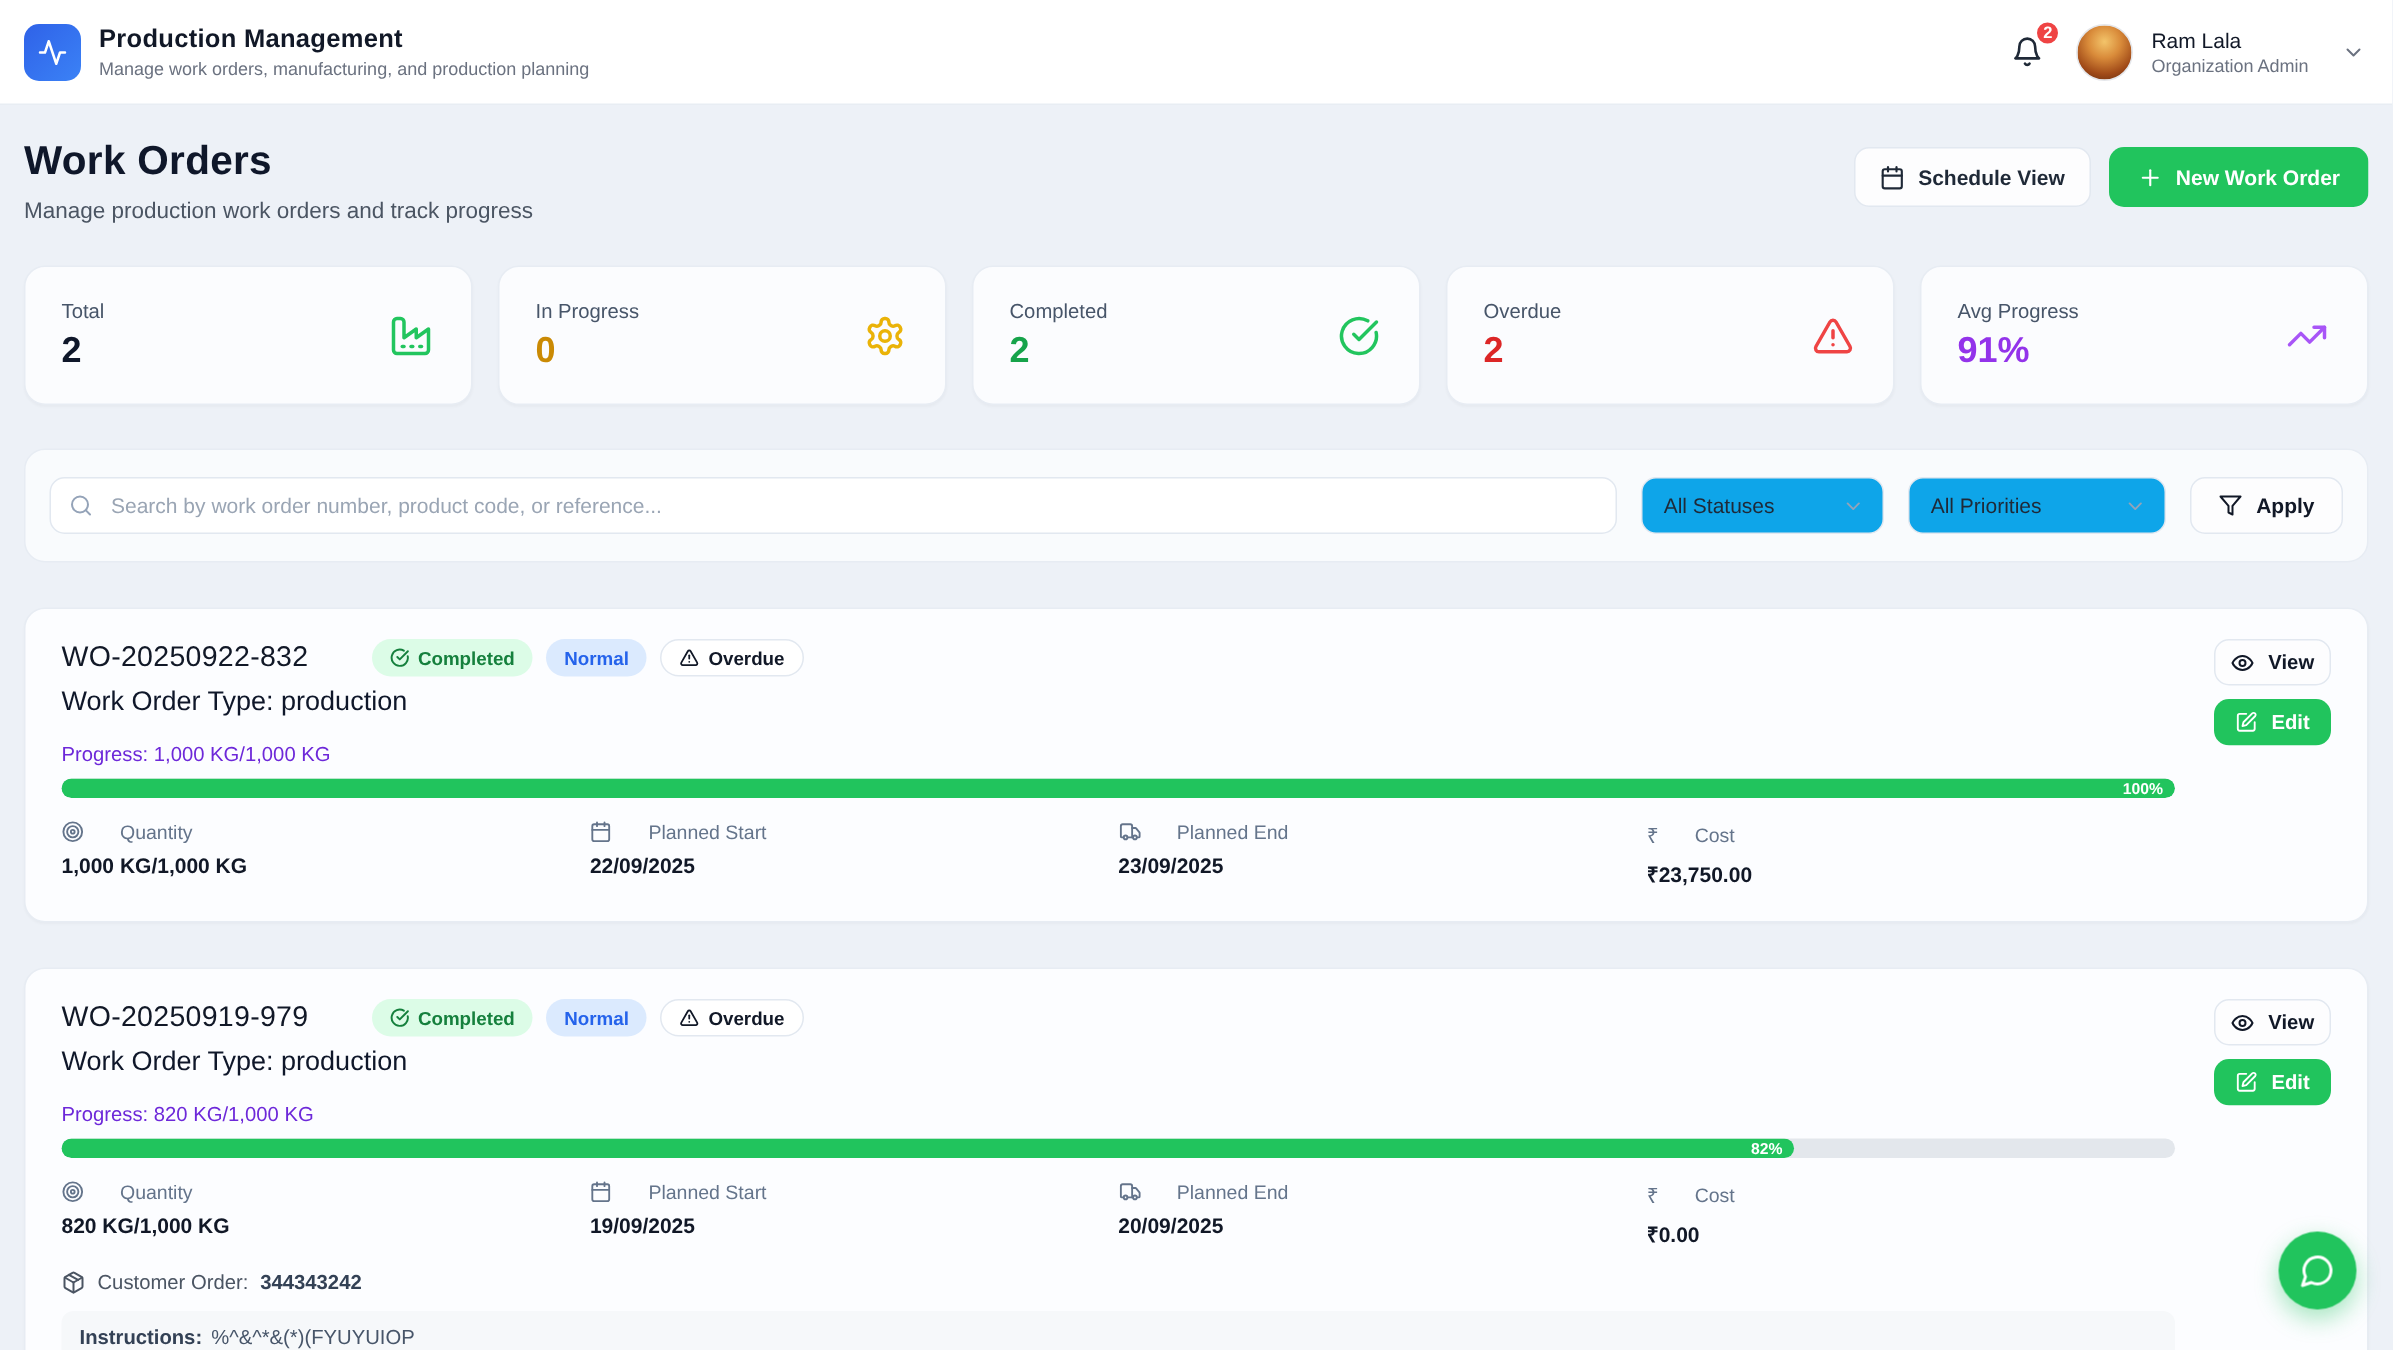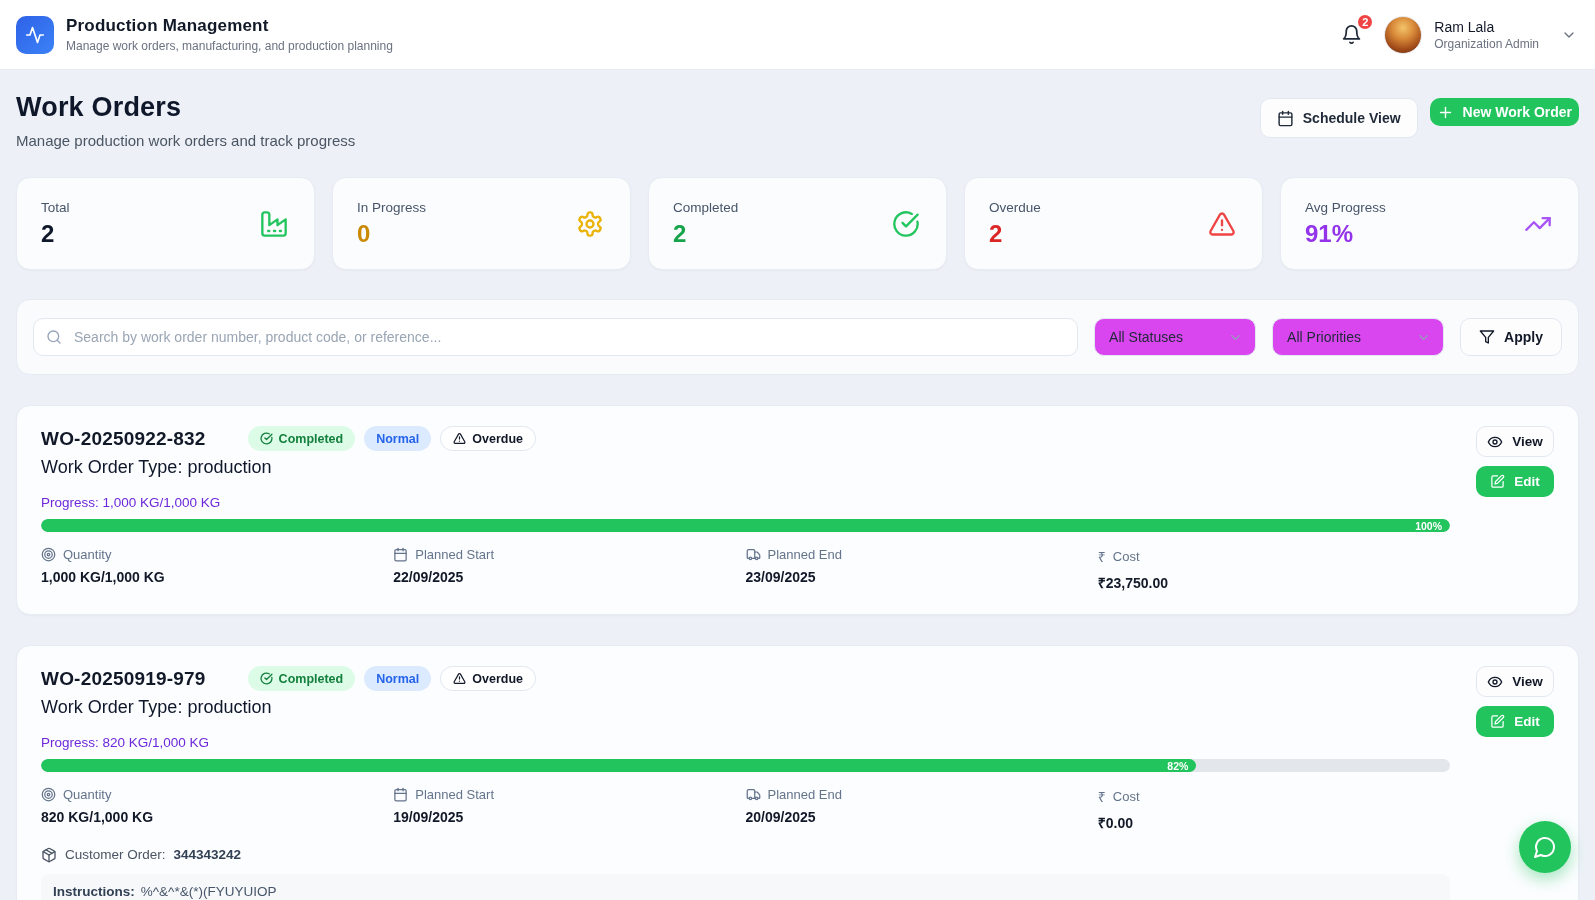--- a/index.html
+++ b/index.html
@@ -29,73 +29,73 @@
 
   
   .main { padding:0 16px; }
   .page-head { display:flex; align-items:flex-start; justify-content:space-between; margin-top:22px; }
   .page-title { font-size:27px; font-weight:bold; color:#0f172a; letter-spacing:.2px; }
   .page-subtitle { font-size:15px; color:#4b5563; margin-top:9px; }
   .page-actions { display:flex; gap:12px; margin-top:6px; }
   .btn { display:flex; align-items:center; gap:9px; border-radius:10px; font-size:14px; font-weight:bold;
     cursor:pointer; border:1px solid transparent; }
   .btn-outline { background:#fdfdfe; border-color:#e2e8f0; color:#1f2937; height:40px; padding:0 16px; }
-  .btn-green { background:#21c45d; color:#fff; height:28px; padding:0 6px; }
+  .btn-green { background:#21c45d; color:#fff; height:40px; padding:0 18px; }
 
   
   .stats-row { display:grid; grid-template-columns:repeat(5,1fr); gap:17px; margin-top:28px; }
   .stat-card { background:#fbfcfe; border:1px solid #e7ecf3; border-radius:14px; height:93px;
     padding:0 26px 0 24px; display:flex; align-items:center; justify-content:space-between;
     box-shadow:0 1px 2px rgba(15,23,42,.03); }
   .stat-label { font-size:13.5px; color:#475569; }
   .stat-value { font-size:24px; font-weight:bold; margin-top:5px; }
   .v-dark { color:#0f172a; } .v-amber { color:#ca8a04; } .v-green { color:#16a34a; }
   .v-red { color:#dc2626; } .v-purple { color:#9333ea; }
   .i-green { color:#22c55e; } .i-amber { color:#eab308; } .i-red { color:#ef4444; } .i-purple { color:#a855f7; }
 
   
   .filter-card { background:#f9fbfd; border:1px solid #e7ecf3; border-radius:14px; margin-top:29px;
     padding:18px 16px; display:flex; align-items:center; gap:16px;justify-content:center; }
   .search-wrap { flex:1; position:relative; }
   .search-wrap svg { position:absolute; left:13px; top:50%; transform:translateY(-50%); color:#94a3b8; }
   .search-input { width:100%; height:38px; border:1px solid #e2e8f0; border-radius:10px; background:#fff;
     padding:0 12px 0 40px; font-size:14px; color:#1f2937; font-family:"Liberation Sans",sans-serif; outline:none; }
   .search-input::placeholder { color:#9aa5b4; }
-  .select { height:38px; background:#d946ef; border:1px solid #e2e8f0; border-radius:10px; display:flex;
+  .select { height:38px; background:#0ea5e9; border:1px solid #e2e8f0; border-radius:10px; display:flex;
     align-items:center; justify-content:space-between; padding:0 12px 0 14px; font-size:14px; color:#1f2937;
     cursor:pointer; }
   .select .chev { color:#94a3b8; margin-left:18px; }
   .sel-status { width:162px; } .sel-priority { width:172px; }
   .btn-apply { background:#fdfdfe; border-color:#e2e8f0; color:#111827; height:38px; padding:0 18px; }
 
   
   .wo-card { background:#fcfdff; border:1px solid #e7ecf3; border-radius:14px; margin-top:30px;
     padding:20px 24px 22px 24px; box-shadow:0 1px 2px rgba(15,23,42,.03); }
   .wo-top { display:flex; justify-content:space-between; }
   .wo-left { flex:1; min-width:0; padding-right:26px; }
   .wo-title-row { display:flex; align-items:center; gap:42px; }
-  .wo-number { font-size:19px; font-weight:bold; color:#111827; letter-spacing:.2px; }
+  .wo-number { font-size:19px; font-weight:normal; color:#111827; letter-spacing:.2px; }
   .badges { display:flex; align-items:center; gap:9px; }
   .badge { height:25px; display:flex; align-items:center; gap:6px; border-radius:13px; padding:0 12px;
     font-size:12.5px; font-weight:bold; }
   .badge-completed { background:#dcfce7; color:#15803d; }
   .badge-normal { background:#dbeafe; color:#2563eb; }
   .badge-overdue { background:#ffffff; border:1px solid #e2e8f0; color:#111827; }
   .wo-type { font-size:18px; color:#0f172a; margin-top:6px; }
   .wo-progress-label { font-size:13.5px; color:#6d28d9; margin-top:17px; }
   .progress-track { margin-top:9px; height:13px; border-radius:7px; background:#e3e7ec; overflow:hidden; }
   .progress-fill { height:100%; border-radius:7px; background:#21c45d; display:flex; align-items:center;
     justify-content:flex-end; }
   .progress-pct { color:#fff; font-size:10.5px; font-weight:bold; padding-right:8px; }
   .wo-actions { width:78px; display:flex; flex-direction:column; gap:9px; align-items:stretch; flex:none; }
   .btn-view { background:#fdfdfe; border-color:#e2e8f0; color:#111827; height:31px; padding:0 12px;
     font-size:13.5px; justify-content:center; }
   .btn-edit { background:#21c45d; color:#fff; height:31px; padding:0 12px; font-size:13.5px; justify-content:center; }
   .detail-grid { display:grid; grid-template-columns:repeat(4,1fr); margin-top:15px; }
-  .detail-label { display:flex; align-items:center; gap:7px; font-size:13px; color:#64748b; }
+  .detail-label { display:flex; align-items:center; gap:24px; font-size:13px; color:#64748b; }
   .detail-label .rupee-glyph { font-size:14px; color:#64748b; }
   .detail-value { font-size:14px; font-weight:bold; color:#111827; margin-top:7px; }
   .customer-row { display:flex; align-items:flex-start; gap:8px; margin-top:15px; font-size:13.5px; color:#4b5563; }
   .customer-num { color:#334155; font-weight:bold; }
   .instructions-box { margin-top:11px; background:#f6f8fa; border-radius:8px; padding:10px 12px;
     font-size:13.5px; color:#475569; }
   .instructions-box b { color:#334155; margin-right:6px; }
 
   
   .chat-fab { position:fixed; right:24px; bottom:27px; width:52px; height:52px; border-radius:50%;

